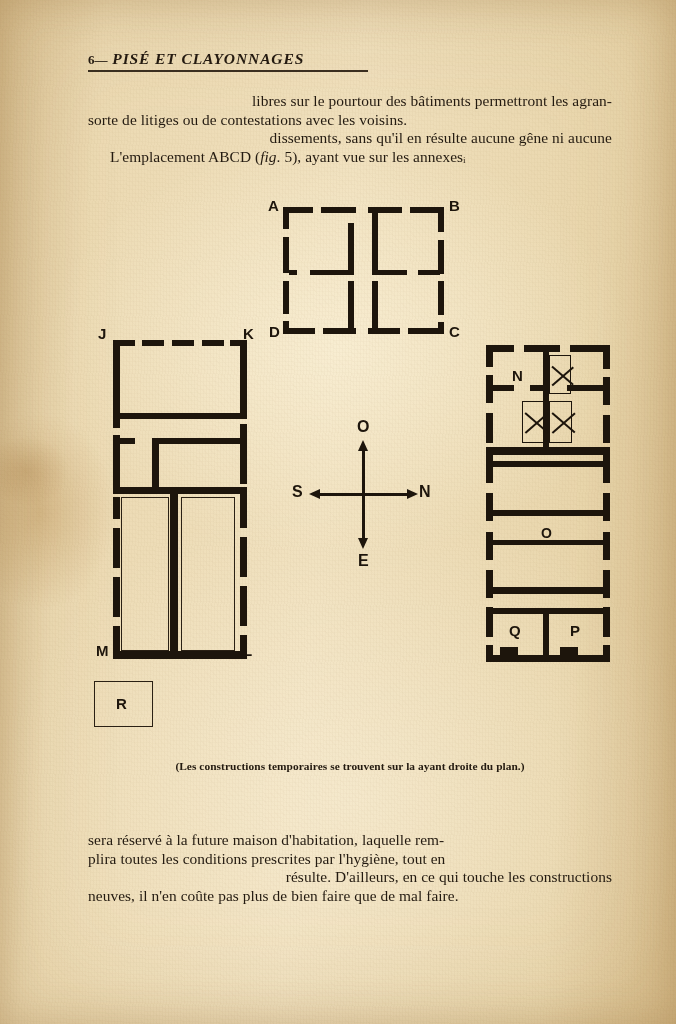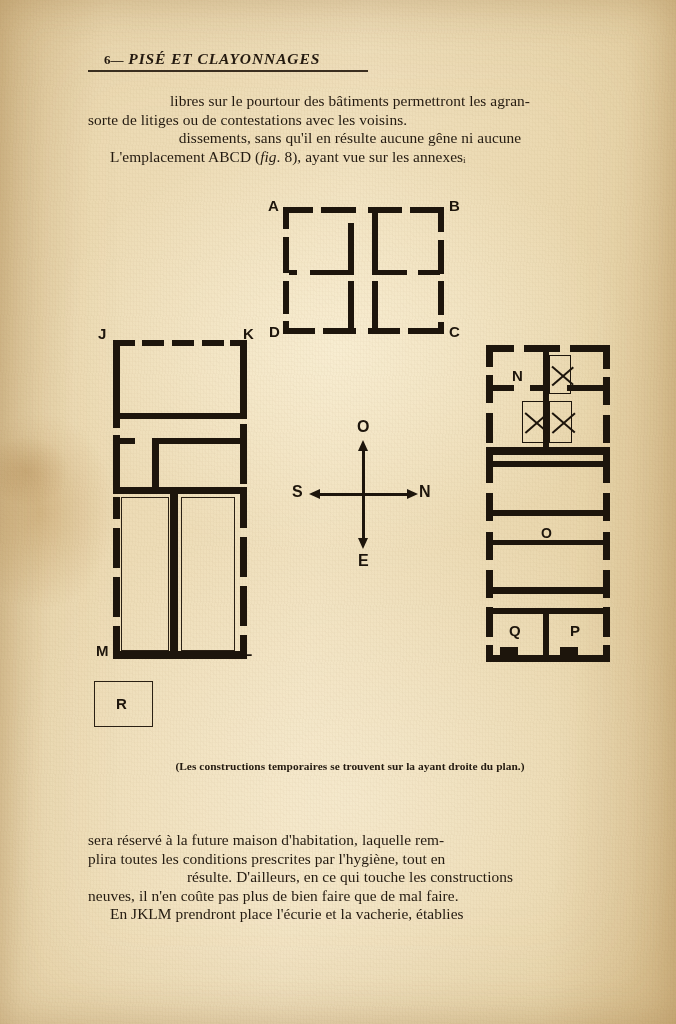--- a/index.html
+++ b/index.html
@@ -27,42 +27,42 @@
       repeating-linear-gradient(3deg, rgba(120,85,40,.04) 0 1px, rgba(255,255,255,0) 1px 4px),
       repeating-linear-gradient(47deg, rgba(140,100,50,.03) 0 1px, rgba(255,255,255,0) 1px 5px);
   }
   .vign{
     position:absolute;inset:0;pointer-events:none;
     box-shadow: inset 0 0 42px rgba(150,110,55,.30), inset 0 0 120px rgba(160,120,60,.18);
   }
   .content{position:absolute;inset:0;}
 
   
-  .hdr{position:absolute;left:88px;top:50px;width:284px;margin-left:16px;}
+  .hdr{position:absolute;left:88px;top:50px;width:284px;}
   .hdr-line{
     font-style:italic;font-weight:bold;letter-spacing:.9px;
     font-size:15.5px;white-space:nowrap;color:#241a10;
   }
   .hdr-num{font-style:normal;font-size:13px;letter-spacing:0;}
   .hdr-rule{
     position:absolute;left:88px;top:70px;width:280px;height:2px;
     background:#2a2013;opacity:.92;
   }
 
   
   .para{
     position:absolute;
     font-size:15.4px;line-height:18.6px;
     text-align:justify;
     color:#231a10;
     letter-spacing:.06px;
   }
   .para .ln{display:block;white-space:nowrap;}
   .para .ln.j{
-    display:flex;justify-content:center;
+    display:flex;justify-content:flex-end;
   }
   .para .ln.j > span{white-space:pre;}
   .ital{font-style:italic;}
   .ind{display:inline-block;width:22px;}
 
   #para-top{left:88px;top:92px;width:524px;}
   #para-bottom{left:88px;top:831px;width:524px;font-family:Liberation Serif, serif;}
 
   
   .cap{
@@ -121,21 +121,21 @@
   <div class="para" id="para-top">
     <span class="ln j">
       <span>libres sur le pourtour des bâtiments permettront les agran-</span>
     </span>
     <span class="ln">
       <span>sorte de litiges ou de contestations avec les voisins.</span>
     </span>
     <span class="ln j">
       <span>dissements, sans qu'il en résulte aucune gêne ni aucune</span>
     </span>
-    <span class="ln"><span class="ind"></span><span>L'emplacement ABCD (</span><span class="ital">fig</span><span>. 8), ayant vue sur les annexesᵢ</span></span>
+    <span class="ln"><span class="ind"></span><span>L'emplacement ABCD (</span><span class="ital">fig</span><span>. 5), ayant vue sur les annexesᵢ</span></span>
   </div>
 
   <div class="fig">
 
     <div>
 
       <div class="lbl" style="left:268px;top:13px;">A</div>
       <div class="lbl" style="left:449px;top:13px;">B</div>
       <div class="lbl" style="left:449px;top:139px;">C</div>
       <div class="lbl" style="left:269px;top:139px;">D</div>
@@ -302,16 +302,15 @@
     </span>
     <span class="ln">
       <span>plira toutes les conditions prescrites par l'hygiène, tout en</span>
     </span>
     <span class="ln j">
       <span>résulte. D'ailleurs, en ce qui touche les constructions</span>
     </span>
     <span class="ln">
       <span>neuves, il n'en coûte pas plus de bien faire que de mal faire.</span>
     </span>
-    <span class="ln"><span class="ind"></span><span>En JKLM prendront place l'écurie et la vacherie, établies</span></span>
   </div>
 
 </div>
 
 </body></html>

